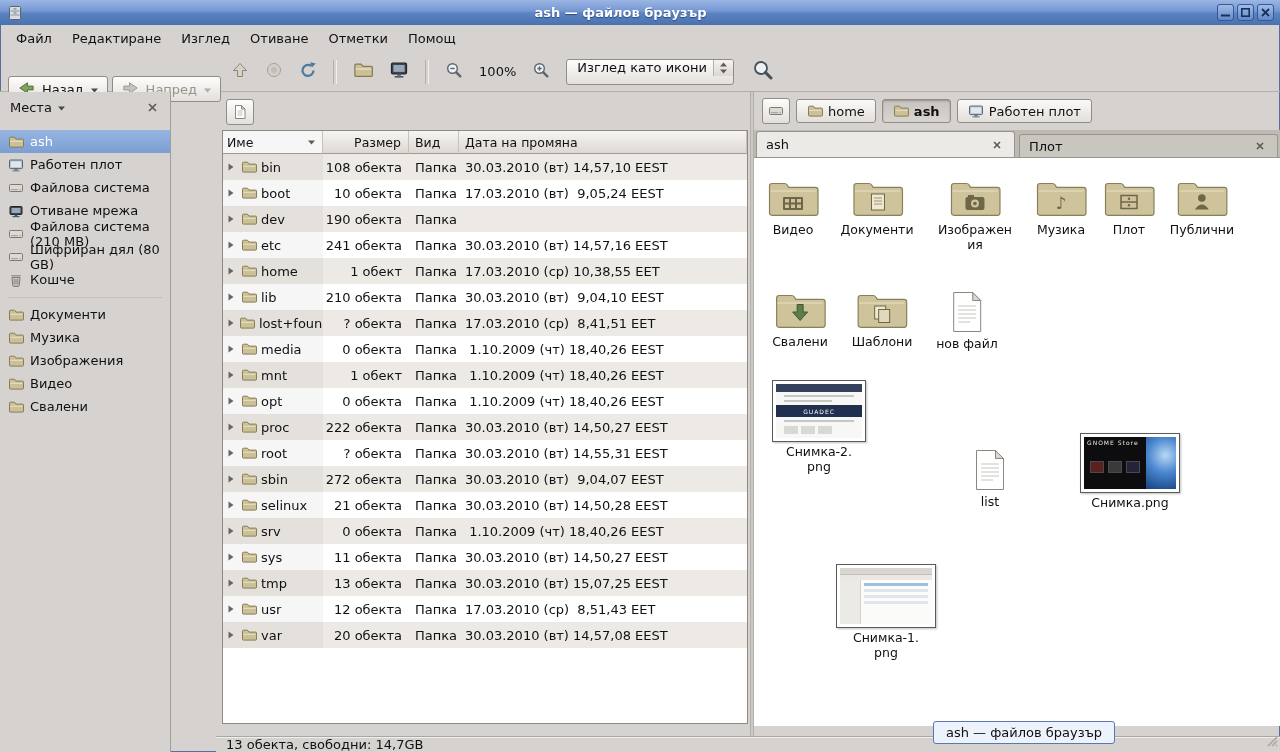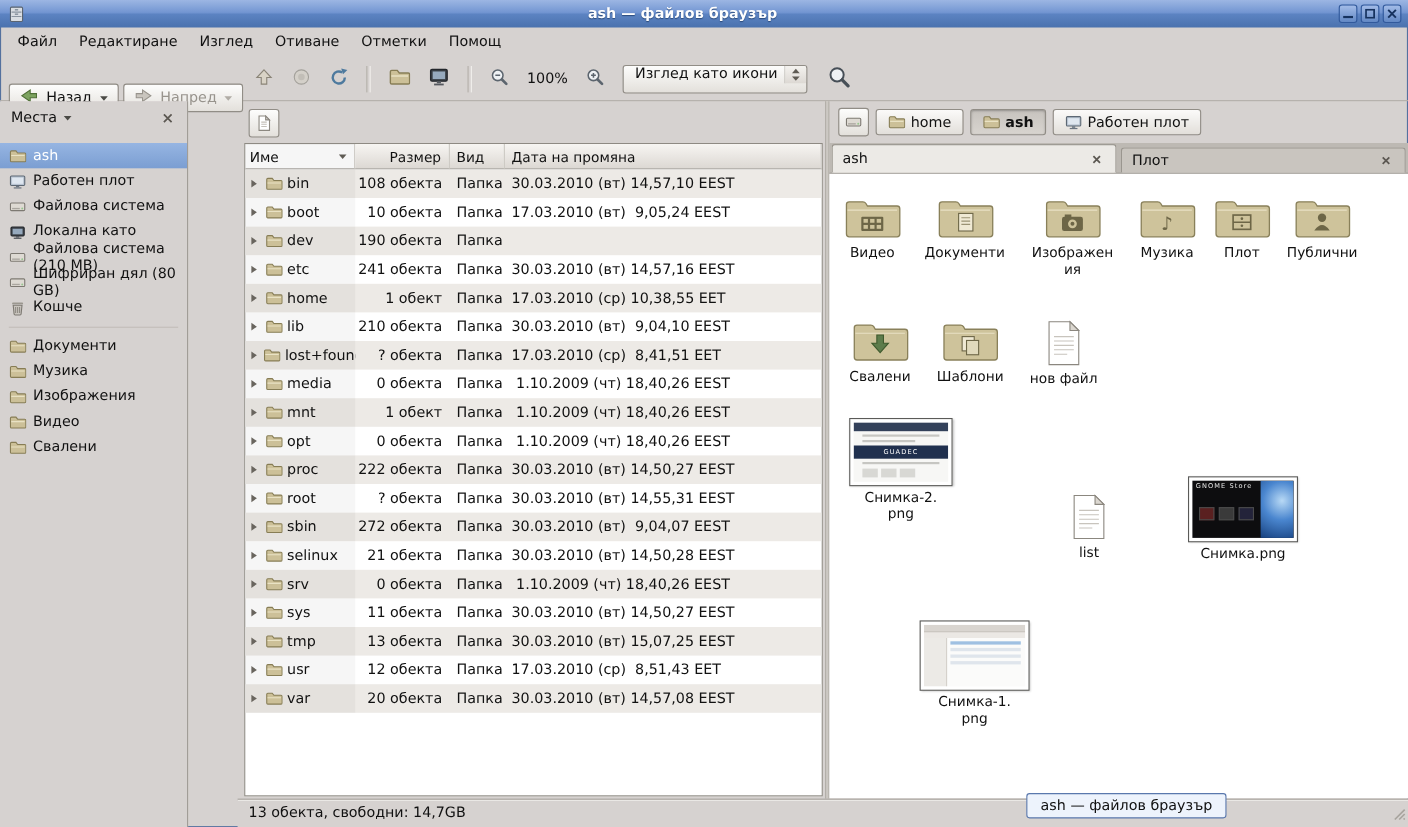--- a/index.html
+++ b/index.html
@@ -103,21 +103,21 @@
   .swirl{position:absolute;right:0;top:0;bottom:0;width:30px;background:radial-gradient(circle at 65% 35%,#b8d9f5 0%,#4a86cf 45%,#16407e 100%);}
   .shirt{position:absolute;width:12px;height:10px;border:1px solid #4a4a4a;bottom:16px;}
   .sh1{left:6px;background:#5a2020;} .sh2{left:24px;background:#3a3a3a;} .sh3{left:42px;background:#23233a;}
   .afm{width:92px;height:56px;background:#fbfbfa;}
   .fmbar{height:6px;background:#d9d5d0;border-bottom:1px solid #c2beb8;}
   .fmbar2{height:5px;background:#ebe8e4;}
   .fmside{position:absolute;left:0;top:12px;bottom:0;width:20px;background:#eceae6;border-right:1px solid #d5d1cb;}
   .fmrow{height:3px;background:#dfe5ec;margin:3px 4px 0 24px;}
   .fmrow.hl{background:#9fc0e2;}
 
-  .statusbar{position:absolute;left:216px;right:0;bottom:0;height:26px;background:#d6d2d0;border-top:1px solid #aaa6a0;
+  .statusbar{position:absolute;left:216px;right:0;bottom:0;height:16px;background:#d6d2d0;border-top:1px solid #aaa6a0;
     box-shadow:inset 0 1px 0 #f1efec;display:flex;align-items:center;padding:0 10px;box-sizing:border-box;}
   .grip{position:absolute;right:2px;bottom:2px;}
 
   .tooltip{position:absolute;left:933px;top:721px;background:#edf3fc;border:1px solid #5a78ad;border-radius:3px;
     padding:3px 12px;z-index:20;white-space:nowrap;}
 </style>
 </head>
 <body>
 
 <div class="window">
@@ -293,21 +293,21 @@
           </div>
           <div class="side-item">
             <span class="si-ic">
               <svg width="16" height="16" viewBox="0 0 16 16">
                 <rect x="2" y="3.5" width="12" height="8" rx="1" fill="#3e444b" stroke="#23262b"></rect>
                 <rect x="3.5" y="5" width="9" height="5" fill="#96a9bd"></rect>
                 <rect x="6.5" y="11.5" width="3" height="1.5" fill="#55595f"></rect>
                 <rect x="4.5" y="13" width="7" height="1.2" fill="#55595f"></rect>
               </svg>
             </span>
-            <span class="si-lb">Локална като</span>
+            <span class="si-lb">Отиване мрежа</span>
           </div>
           <div class="side-item">
             <span class="si-ic">
               <svg width="16" height="16" viewBox="0 0 16 16">
                 <rect x="1.5" y="4.5" width="13" height="7" rx="1" fill="#dedad3" stroke="#7d7972"></rect>
                 <rect x="3" y="9" width="7" height="1.2" fill="#aaa69f"></rect>
                 <circle cx="12.2" cy="9.6" r=".9" fill="#96c68e"></circle>
               </svg>
             </span>
             <span class="si-lb">Файлова система (210 MB)</span>

